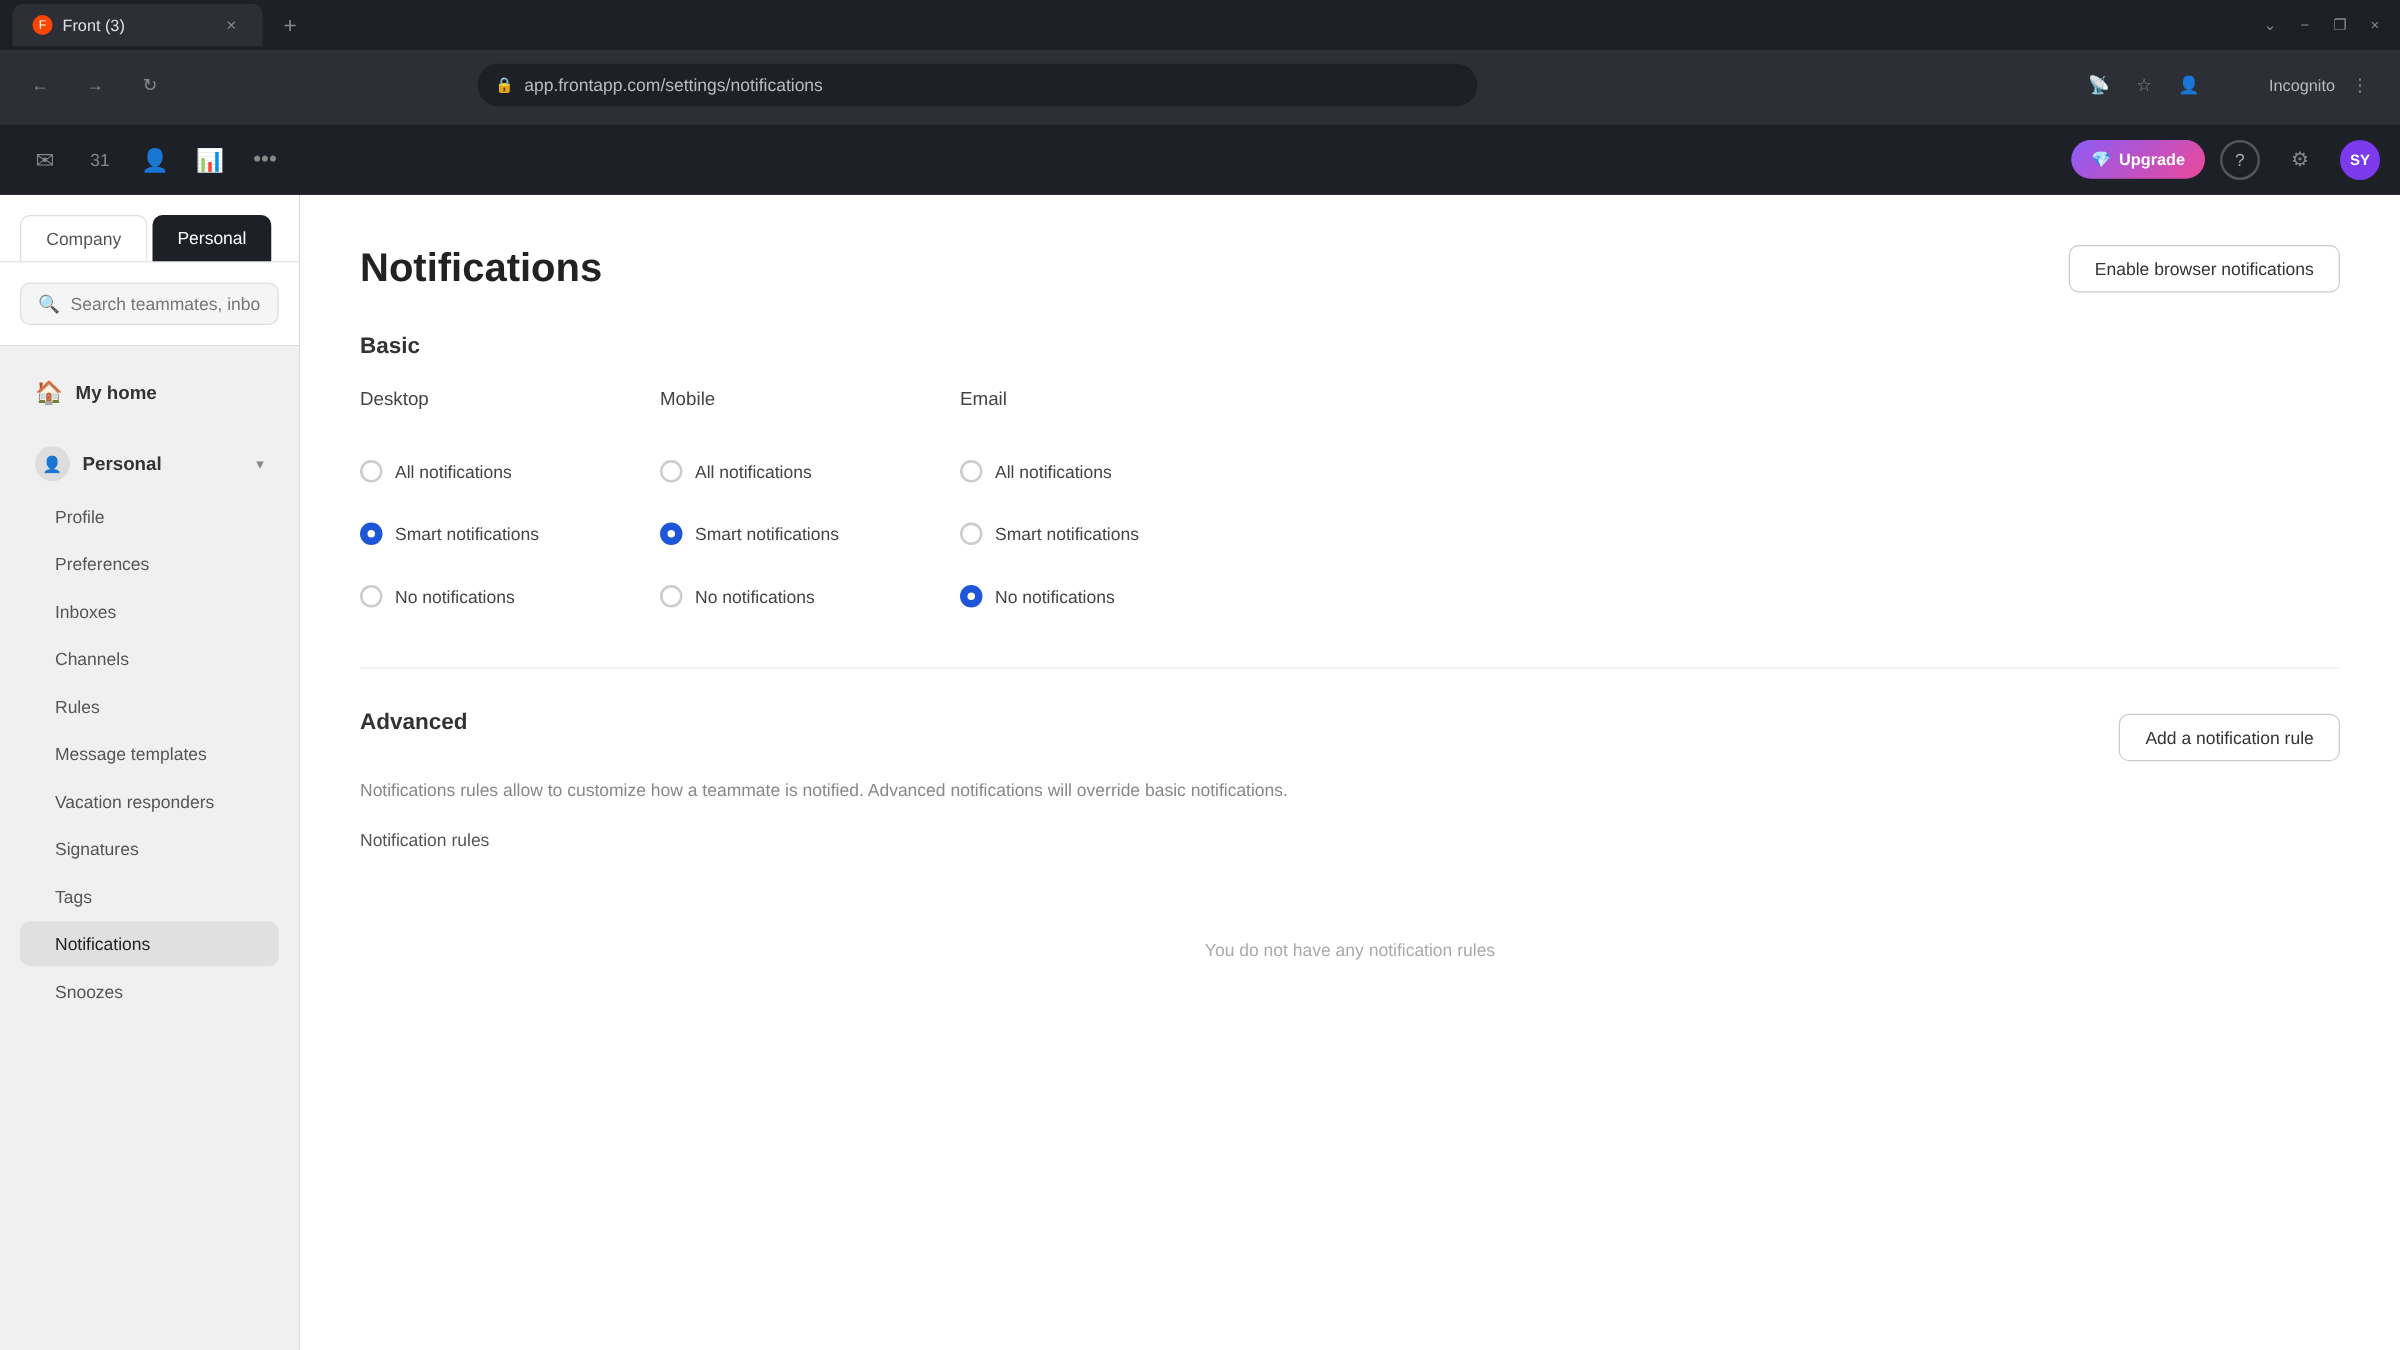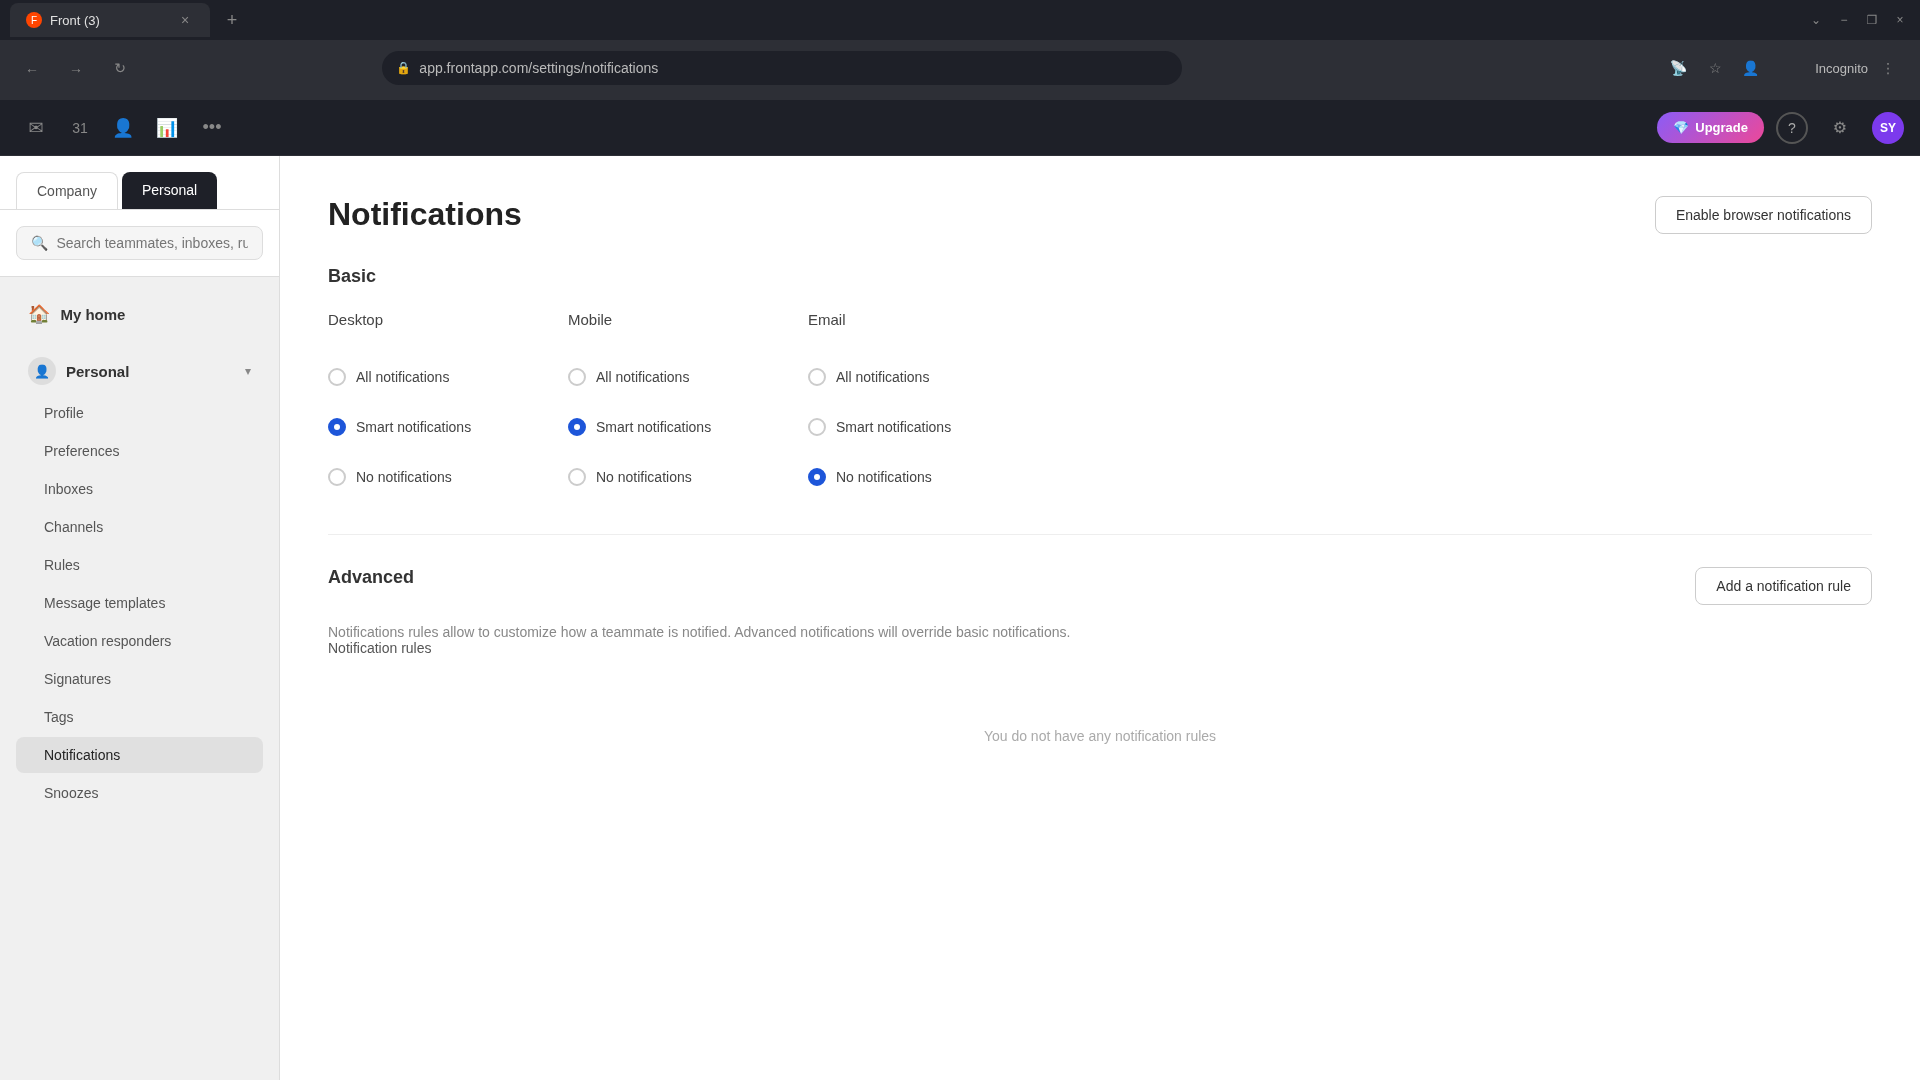--- a/index.html
+++ b/index.html
@@ -23,21 +23,21 @@
     .address-bar-url { font-size: 14px; color: #bbb; }
 
     .toolbar-icons { display: flex; align-items: center; gap: 4px; margin-left: auto; }
     .upgrade-btn { background: linear-gradient(135deg, #8b5cf6, #ec4899); color: white; border: none; border-radius: 20px; padding: 8px 16px; font-size: 13px; font-weight: 600; cursor: pointer; display: flex; align-items: center; gap: 6px; }
     .avatar { width: 32px; height: 32px; background: #7c3aed; border-radius: 50%; display: flex; align-items: center; justify-content: center; font-size: 12px; font-weight: 600; color: white; cursor: pointer; }
 
     
     .main-content { display: flex; flex: 1; background: #f5f5f5; }
 
     
-    .settings-sidebar { width: 280px; background: #f0f0f0; border-right: 1px solid #ddd; display: flex; flex-direction: column; }
+    .settings-sidebar { width: 240px; background: #f0f0f0; border-right: 1px solid #ddd; display: flex; flex-direction: column; }
     .settings-tabs { display: flex; padding: 16px 16px 0; gap: 4px; border-bottom: 1px solid #ddd; background: white; }
     .settings-tab { padding: 10px 20px; border-radius: 8px 8px 0 0; font-size: 14px; cursor: pointer; font-weight: 500; }
     .settings-tab.active { background: #1e2028; color: white; }
     .settings-tab.inactive { background: transparent; color: #555; border: 1px solid #ddd; border-bottom: none; }
 
     .settings-nav { padding: 16px; flex: 1; overflow-y: auto; }
     .nav-section { margin-bottom: 12px; }
     .nav-section-header { display: flex; align-items: center; gap: 10px; padding: 10px 12px; cursor: pointer; border-radius: 8px; }
     .nav-section-icon { width: 28px; height: 28px; border-radius: 50%; background: #ddd; display: flex; align-items: center; justify-content: center; font-size: 13px; }
     .nav-section-title { font-size: 15px; font-weight: 600; color: #333; flex: 1; }
@@ -66,24 +66,24 @@
 
     .notification-grid { display: grid; grid-template-columns: repeat(3, 240px); gap: 16px 0; margin-bottom: 40px; }
     .notif-col-header { font-size: 15px; font-weight: 500; color: #444; padding-bottom: 16px; }
     .notif-option { display: flex; align-items: center; gap: 10px; padding: 8px 0; }
     .radio-btn { width: 18px; height: 18px; border-radius: 50%; border: 2px solid #ccc; display: flex; align-items: center; justify-content: center; cursor: pointer; flex-shrink: 0; }
     .radio-btn.selected { border-color: #1e56d9; background: #1e56d9; }
     .radio-btn.selected::after { content: ''; width: 6px; height: 6px; border-radius: 50%; background: white; }
     .radio-label { font-size: 14px; color: #444; }
 
     .advanced-section { border-top: 1px solid #eee; padding-top: 32px; }
-    .advanced-header { display: flex; justify-content: space-between; align-items: flex-start; margin-bottom: 12px; }
+    .advanced-header { display: flex; justify-content: space-between; align-items: center; margin-bottom: 12px; }
     .add-rule-btn { background: white; border: 1px solid #ccc; border-radius: 8px; padding: 10px 20px; font-size: 14px; color: #333; cursor: pointer; font-weight: 500; }
 
-    .advanced-desc { font-size: 14px; color: #888; max-width: 760px; }
+    .advanced-desc { font-size: 14px; color: #888; margin-bottom: 24px; max-width: 760px; }
     .notif-rules-label { font-size: 14px; font-weight: 500; color: #555; margin-bottom: 12px; }
 
     .empty-rules { text-align: center; padding: 60px 0; font-size: 14px; color: #aaa; }
 
     .app-topbar { display: flex; align-items: center; background: #1e2028; padding: 0 16px; height: 56px; border-bottom: 1px solid #2d2f36; }
     .app-icons-left { display: flex; align-items: center; gap: 4px; }
     .app-icon-btn { width: 40px; height: 40px; display: flex; align-items: center; justify-content: center; color: #888; cursor: pointer; border-radius: 8px; font-size: 18px; }
     .top-right { margin-left: auto; display: flex; align-items: center; gap: 12px; }
   </style>
 </head>

